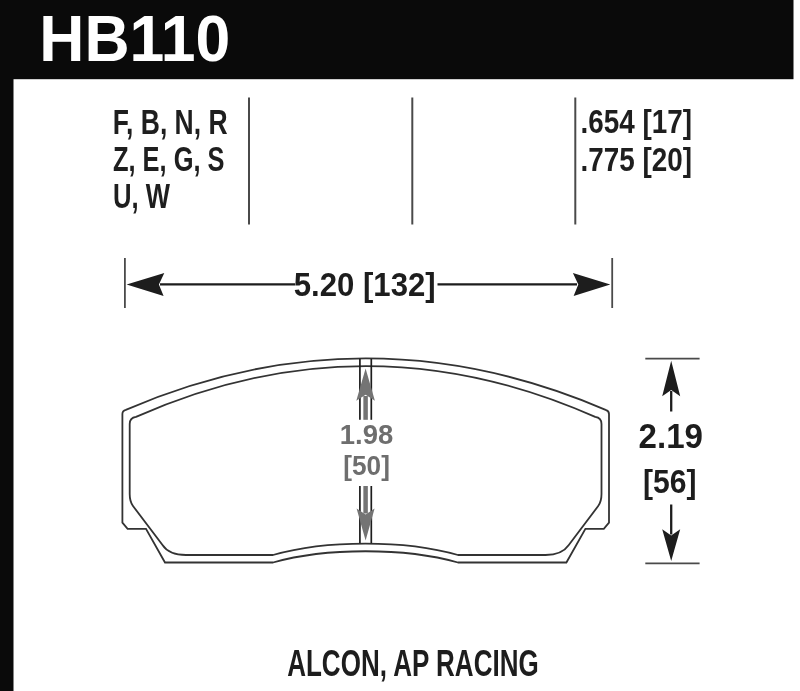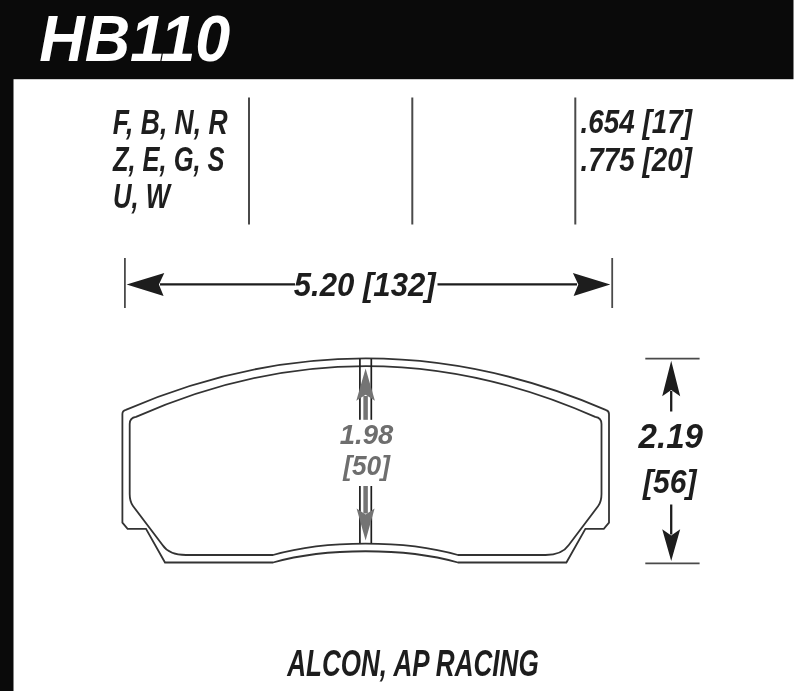--- a/index.html
+++ b/index.html
@@ -1,17 +1,17 @@
 <!DOCTYPE html>
 <html><head>
 <meta charset="utf-8">
 <style>
   html,body{margin:0;padding:0;background:#ffffff;}
   .page{position:relative;width:800px;height:691px;overflow:hidden;background:#ffffff;
-        font-family:"Liberation Sans", sans-serif;font-style:italic;}
+        font-family:"Liberation Sans", sans-serif;}
   svg text{font-family:"Liberation Sans", sans-serif;font-weight:bold;}
 </style>
 </head>
 <body>
 <div class="page">
 <svg width="800" height="691" viewBox="0 0 800 691" xmlns="http://www.w3.org/2000/svg">
 
   <rect x="0" y="0" width="800" height="691" fill="#ffffff"></rect>
 
   <rect x="0" y="0" width="13.5" height="691" fill="#0a0a0a"></rect>

